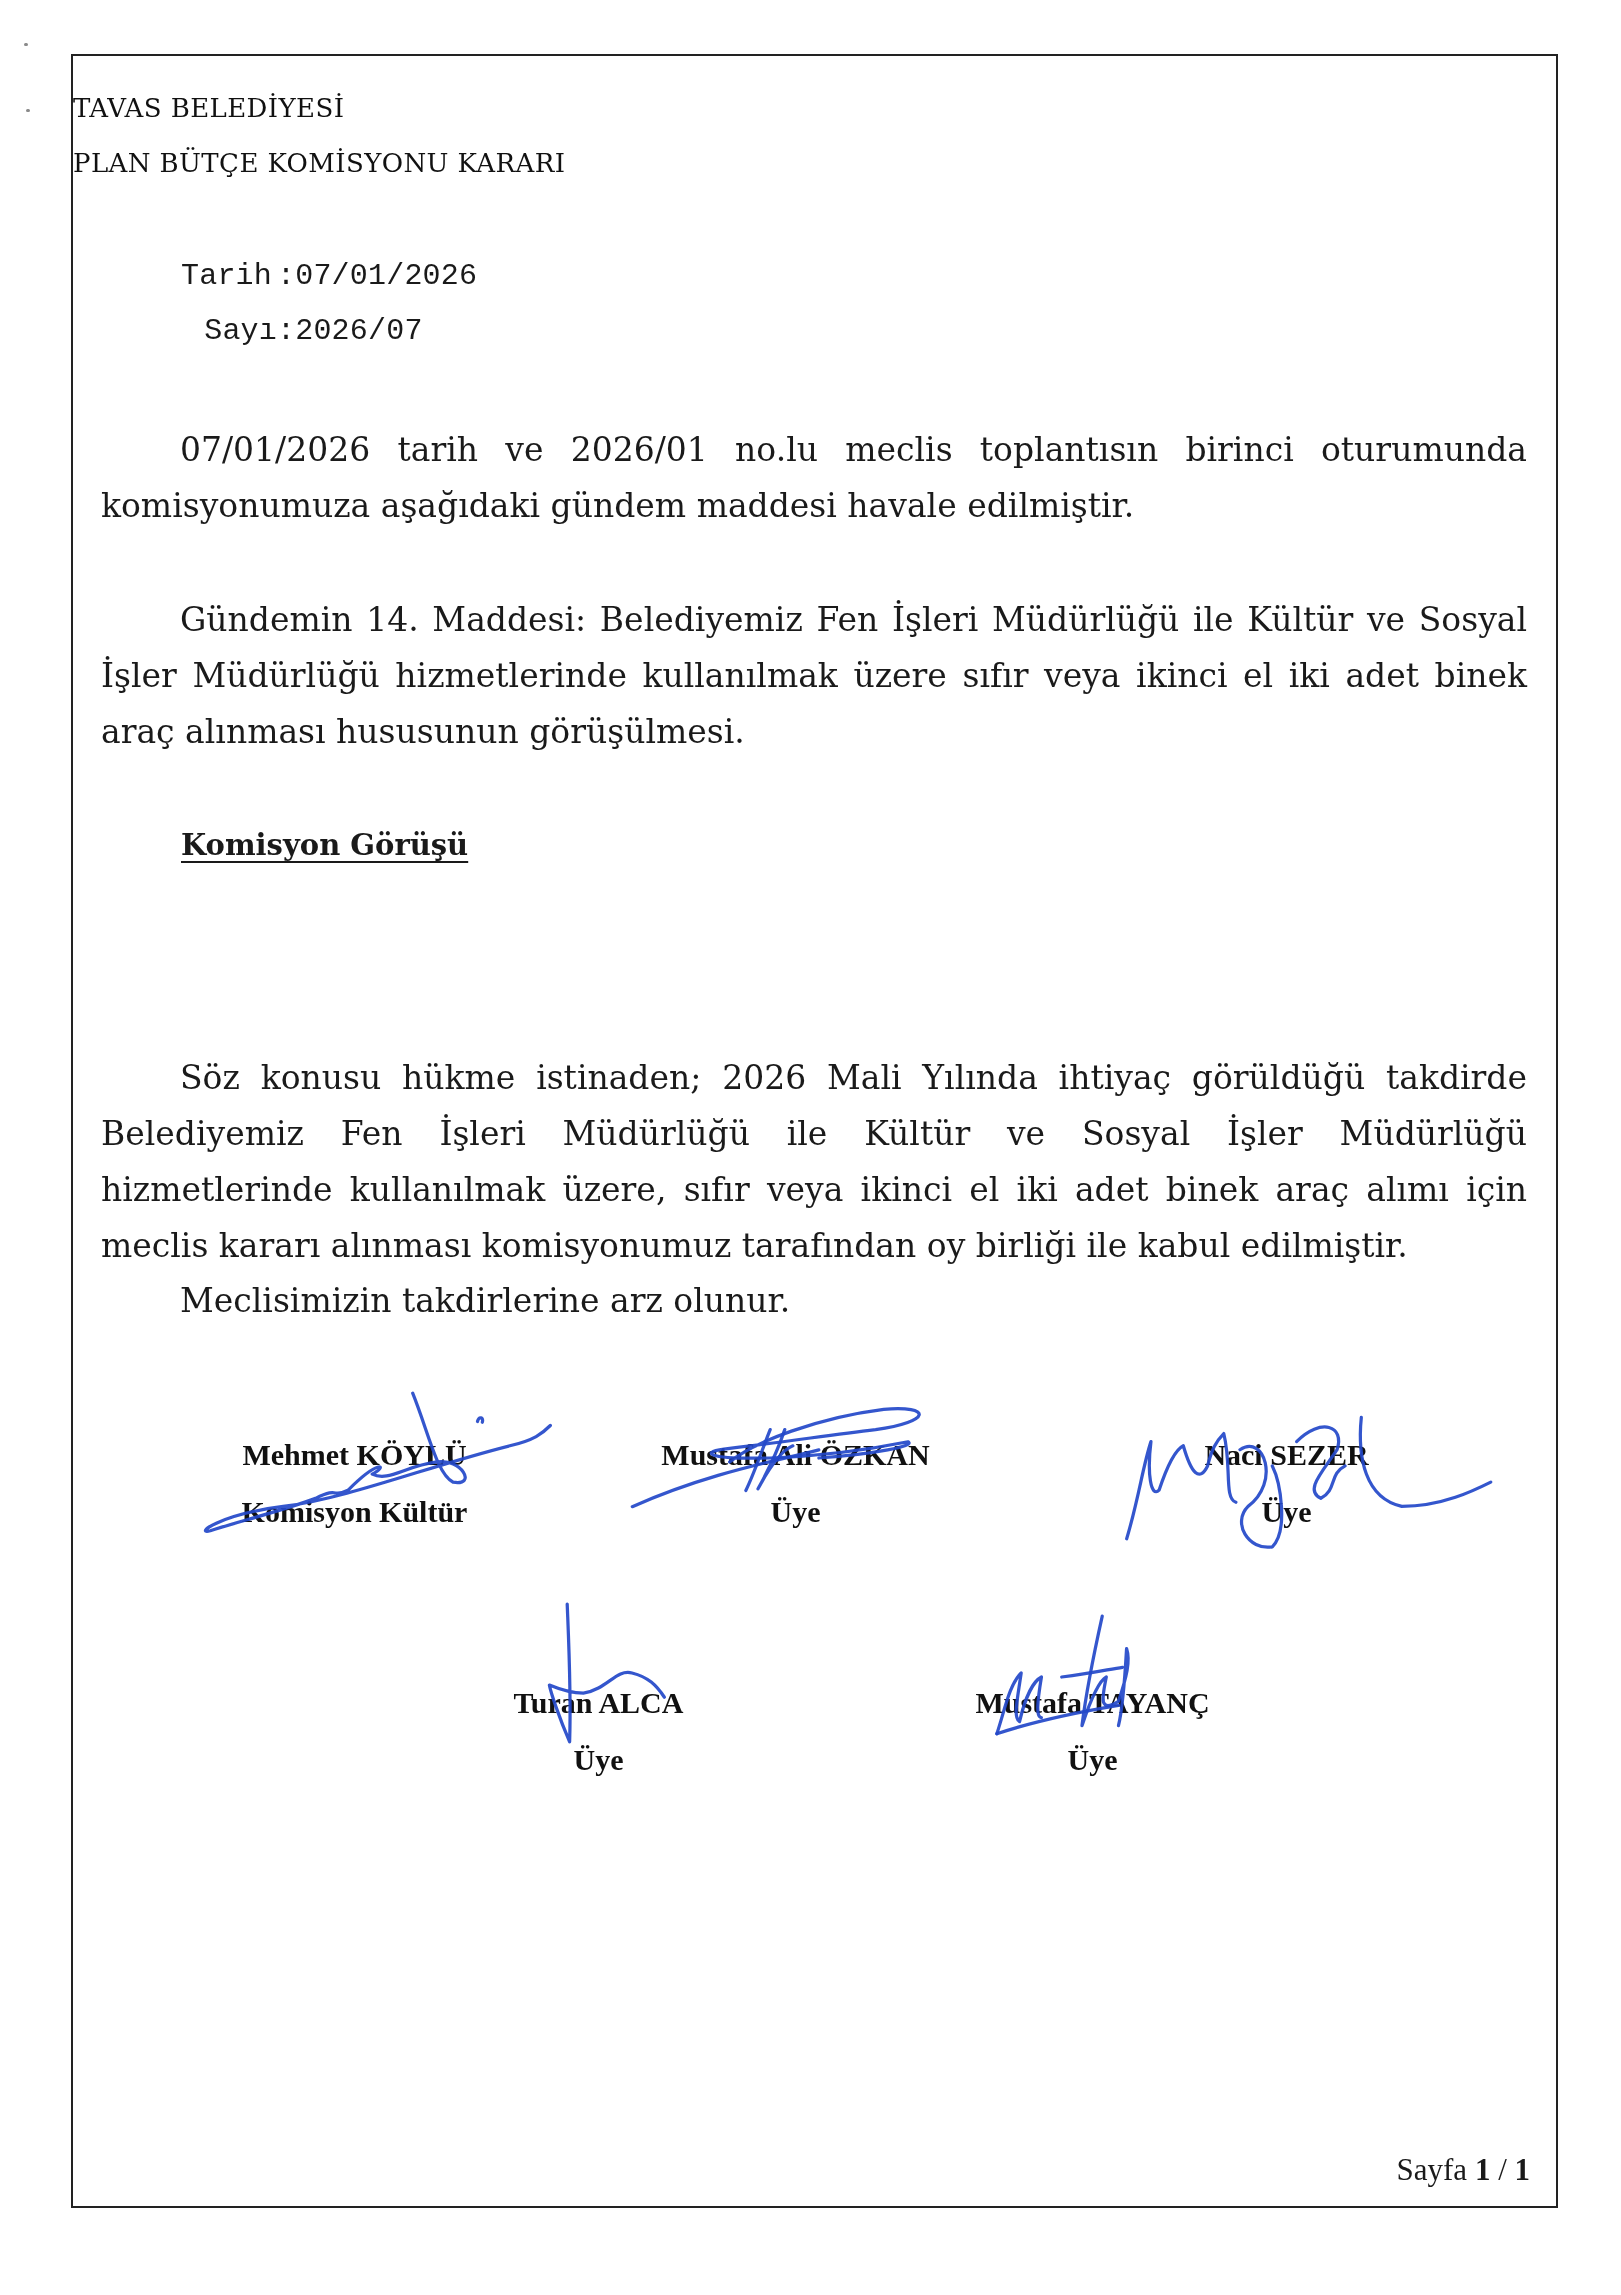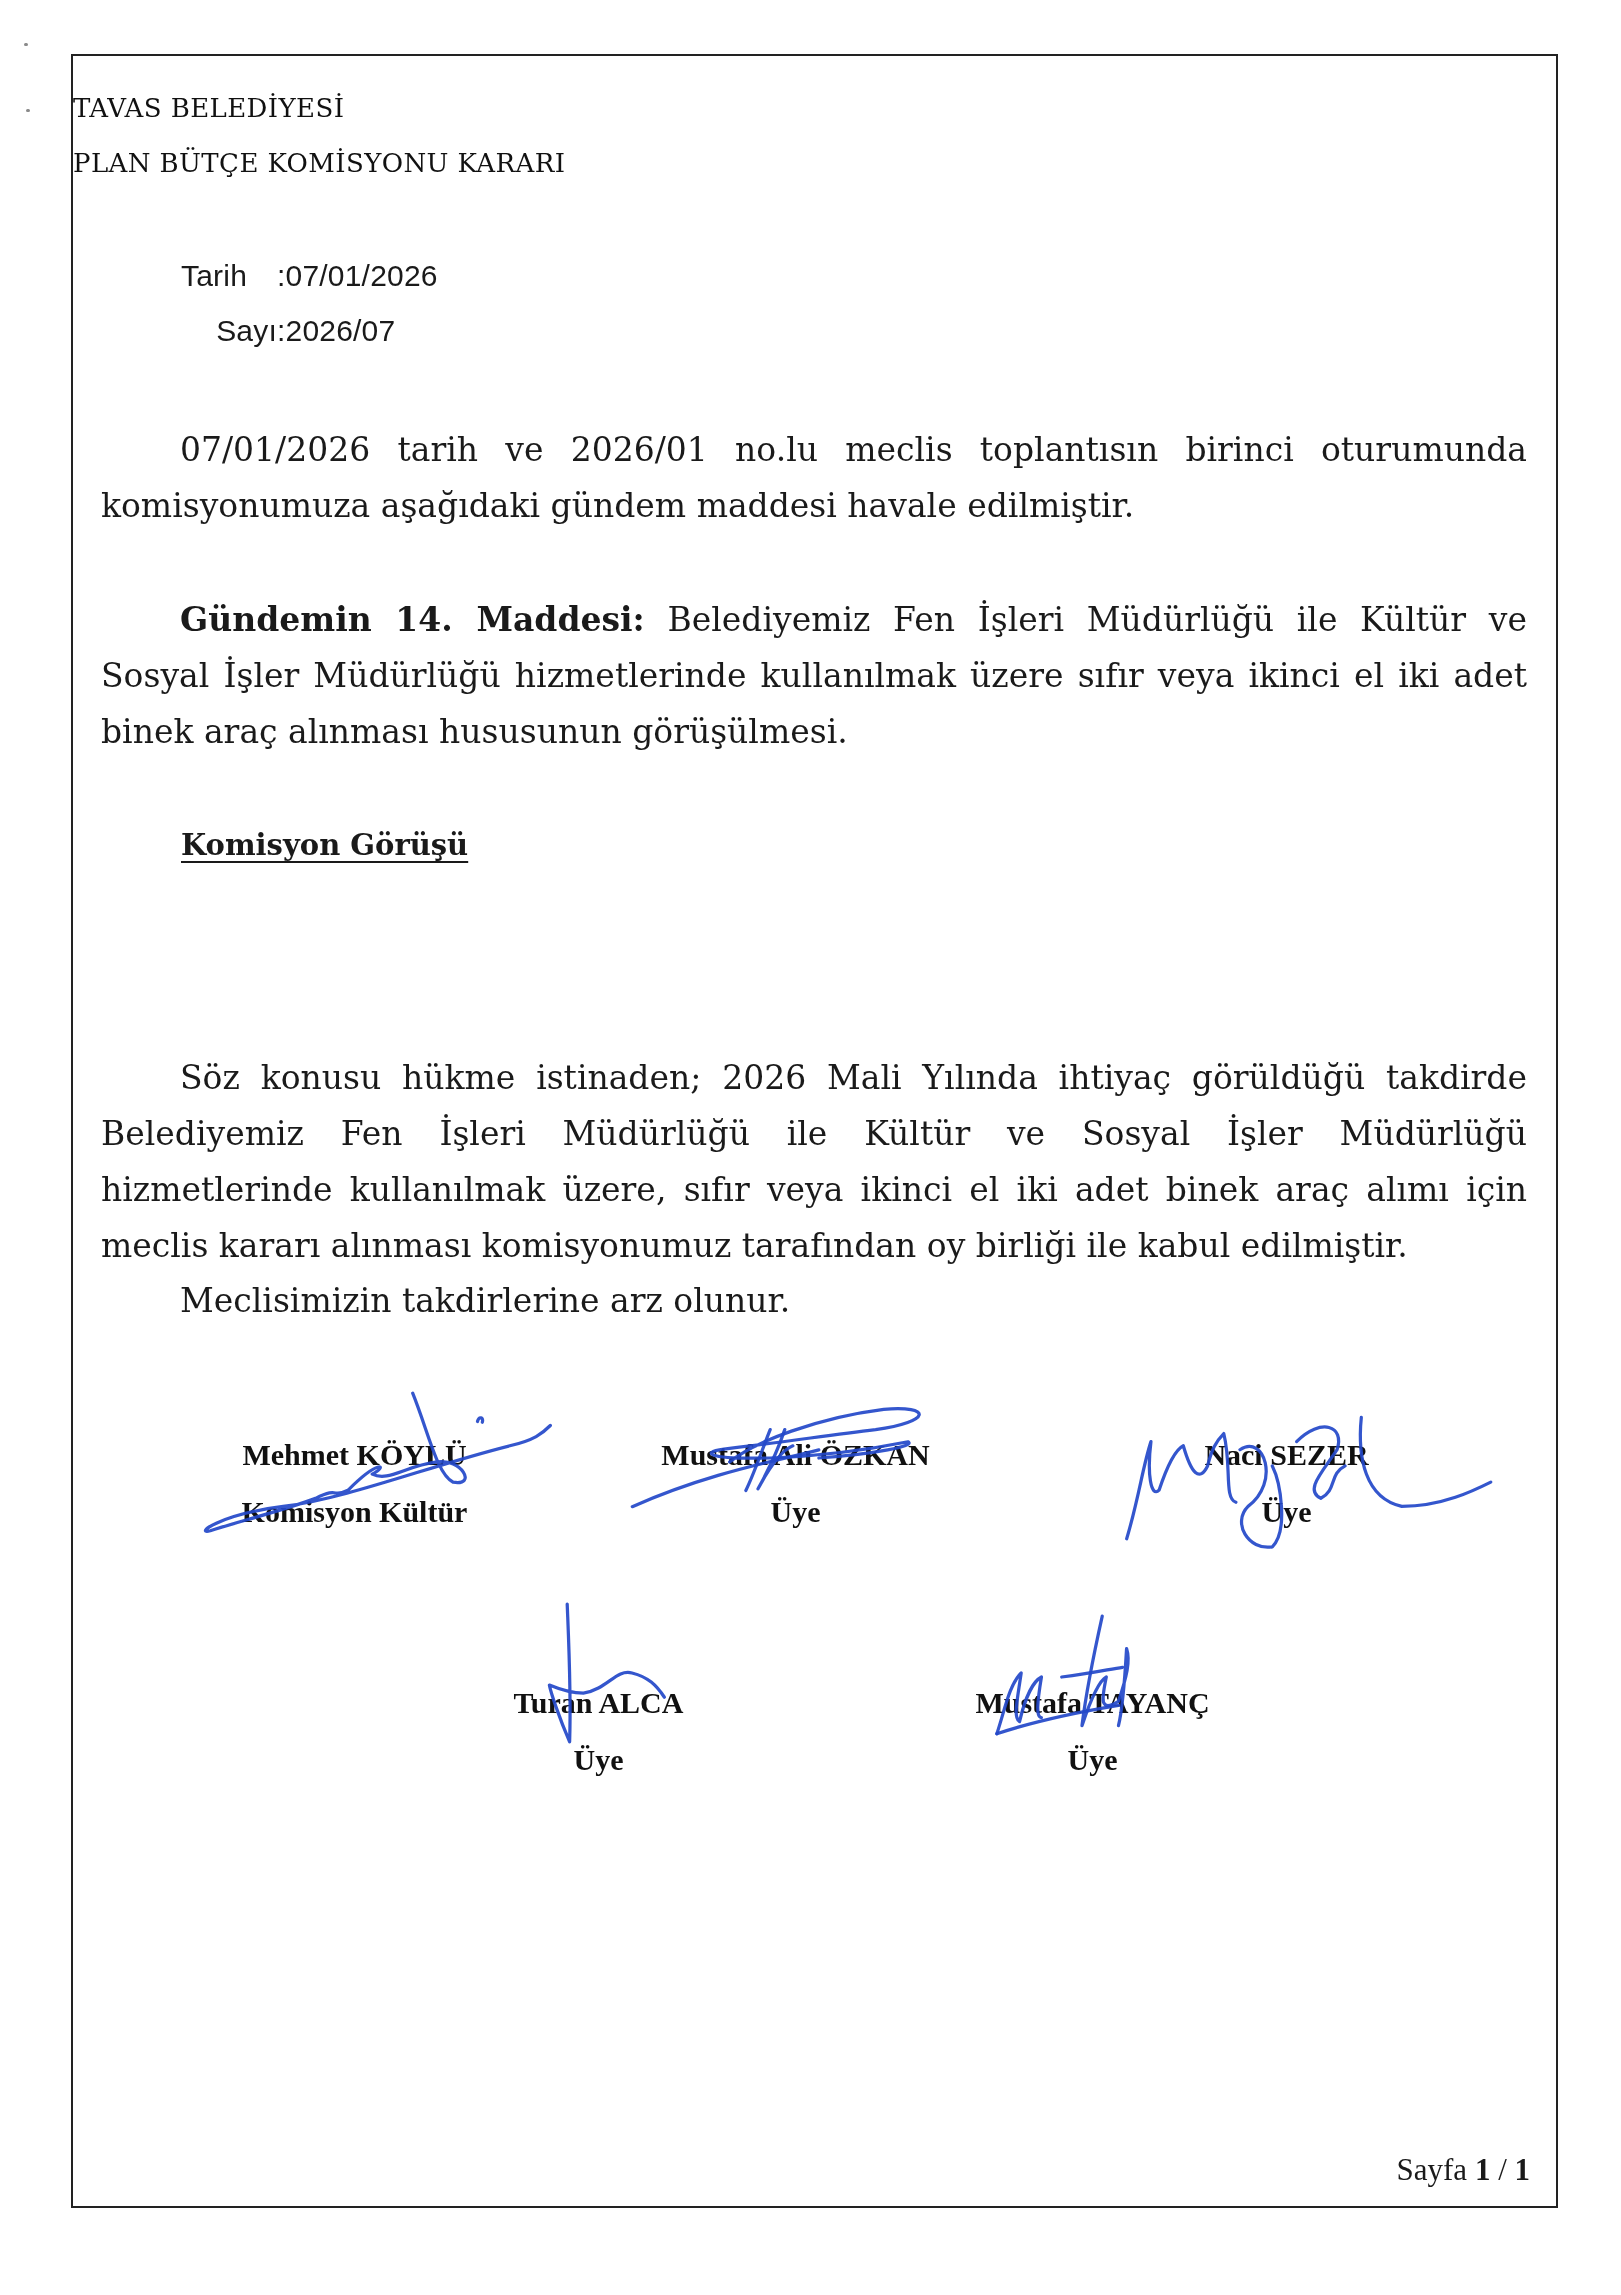--- a/index.html
+++ b/index.html
@@ -12,29 +12,29 @@
       position: absolute; left: 71px; top: 54px; width: 1487px; height: 2154px;
       border: 2.4px solid #222; box-sizing: border-box;
     }
     .title {
       position: absolute; left: 0; width: 100%; 
       font-family: "DejaVu Serif", serif; font-weight: normal; font-size: 26px;
       letter-spacing: 0.4px; color: #111;
     }
     .meta-line {
       position: absolute; left: 108px; font-size: 30px; color: #1a1a1a;
-      font-family: Liberation Sans, sans-serif; letter-spacing: 0.2px;
+      font-family: Liberation Mono, monospace; letter-spacing: 0.2px;
     }
     .meta-line .lbl { display: inline-block; width: 96px; }
     .para {
       position: absolute; left: 28px; width: 1426px;
       font-family: "DejaVu Serif", serif; font-size: 33px; line-height: 56px;
       text-align: justify; text-indent: 79px; color: #1a1a1a;
     }
-    .para b { font-weight: bold; }
+    .para b { font-weight: normal; }
     .section-head {
       position: absolute; left: 108px; font-weight: bold; font-size: 29px;
       text-decoration: underline; text-decoration-thickness: 2.4px; text-underline-offset: 5.7px;
       font-family: "DejaVu Serif", serif;
     }
     .sig {
       position: absolute; text-align: center; width: 405px;
       font-family: "Liberation Serif", serif; font-weight: bold; color: #111;
     }
     .sig .name { font-size: 30px; line-height: 57px; position: relative; z-index: 2; }

